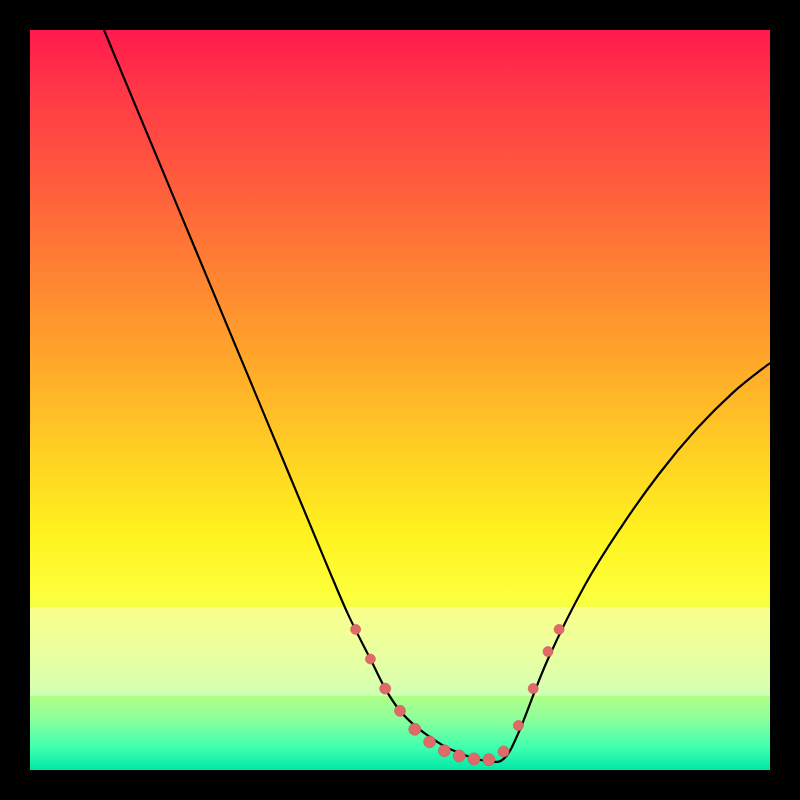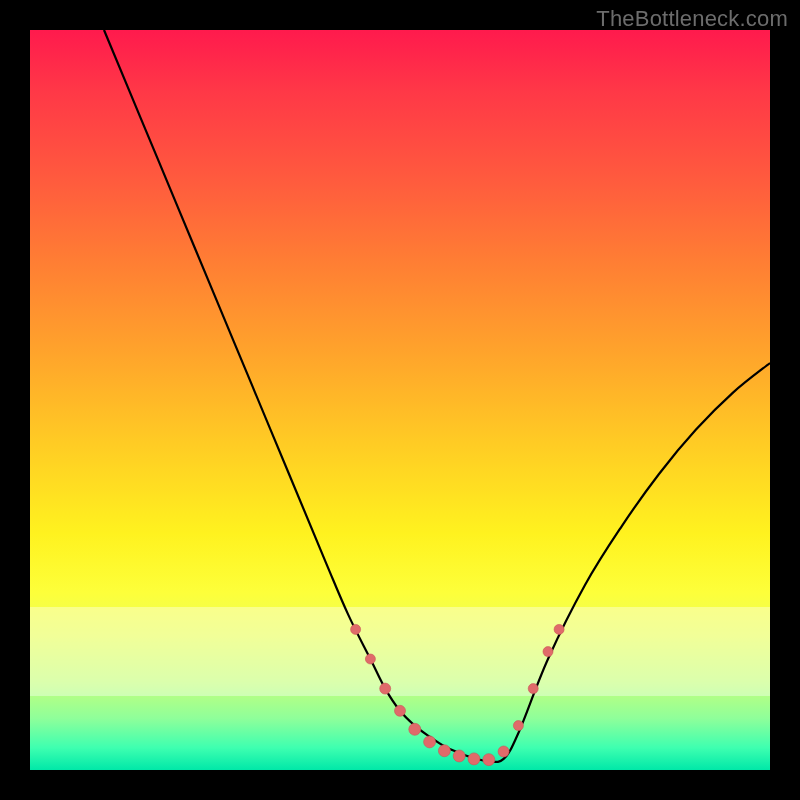--- a/index.html
+++ b/index.html
@@ -72,21 +72,20 @@
   .marker {
     fill: #e06a6a;
     stroke: #c95555;
     stroke-width: 0.6;
   }
 </style>
 </head>
 <body>
 
 <div class="frame">
-  <div class="watermark">TheBottleneck.com</div>
   <div class="plot-area">
     <div class="pale-band" style="top: 577.2px; height: 88.8px;"></div>
     <svg class="overlay" viewBox="0 0 740 740" preserveAspectRatio="none">
       <path class="curve" d="M 74.00 0.00 C 80.66 15.98, 97.68 56.83, 111.00 88.80 C 124.32 120.77, 134.68 145.63, 148.00 177.60 C 161.32 209.57, 171.68 234.43, 185.00 266.40 C 198.32 298.37, 208.68 323.23, 222.00 355.20 C 235.32 387.17, 245.68 412.03, 259.00 444.00 C 272.32 475.97, 285.34 507.49, 296.00 532.80 C 306.66 558.11, 310.21 567.28, 318.20 584.60 C 326.19 601.92, 333.74 615.68, 340.40 629.00 C 347.06 642.32, 349.87 649.28, 355.20 658.60 C 360.53 667.92, 364.67 674.14, 370.00 680.80 C 375.33 687.46, 379.47 690.94, 384.80 695.60 C 390.13 700.26, 394.27 702.97, 399.60 706.70 C 404.93 710.43, 409.07 713.39, 414.40 716.32 C 419.73 719.25, 423.87 720.85, 429.20 722.98 C 434.53 725.11, 438.67 726.69, 444.00 728.16 C 449.33 729.63, 453.47 730.99, 458.80 731.12 C 464.13 731.25, 468.27 733.96, 473.60 728.90 C 478.93 723.84, 480.41 720.98, 488.40 703.00 C 496.39 685.02, 506.01 655.64, 518.00 629.00 C 529.99 602.36, 541.68 578.98, 555.00 555.00 C 568.32 531.02, 578.68 515.78, 592.00 495.80 C 605.32 475.82, 615.68 461.32, 629.00 444.00 C 642.32 426.68, 652.68 414.25, 666.00 399.60 C 679.32 384.95, 689.68 374.59, 703.00 362.60 C 716.32 350.61, 733.34 338.33, 740.00 333.00"></path>
       <g>
           <circle cx="325.60" cy="599.40" r="5.00" class="marker"></circle>
           <circle cx="340.40" cy="629.00" r="5.00" class="marker"></circle>
           <circle cx="355.20" cy="658.60" r="5.50" class="marker"></circle>
           <circle cx="370.00" cy="680.80" r="5.50" class="marker"></circle>
           <circle cx="384.80" cy="699.30" r="6.00" class="marker"></circle>

